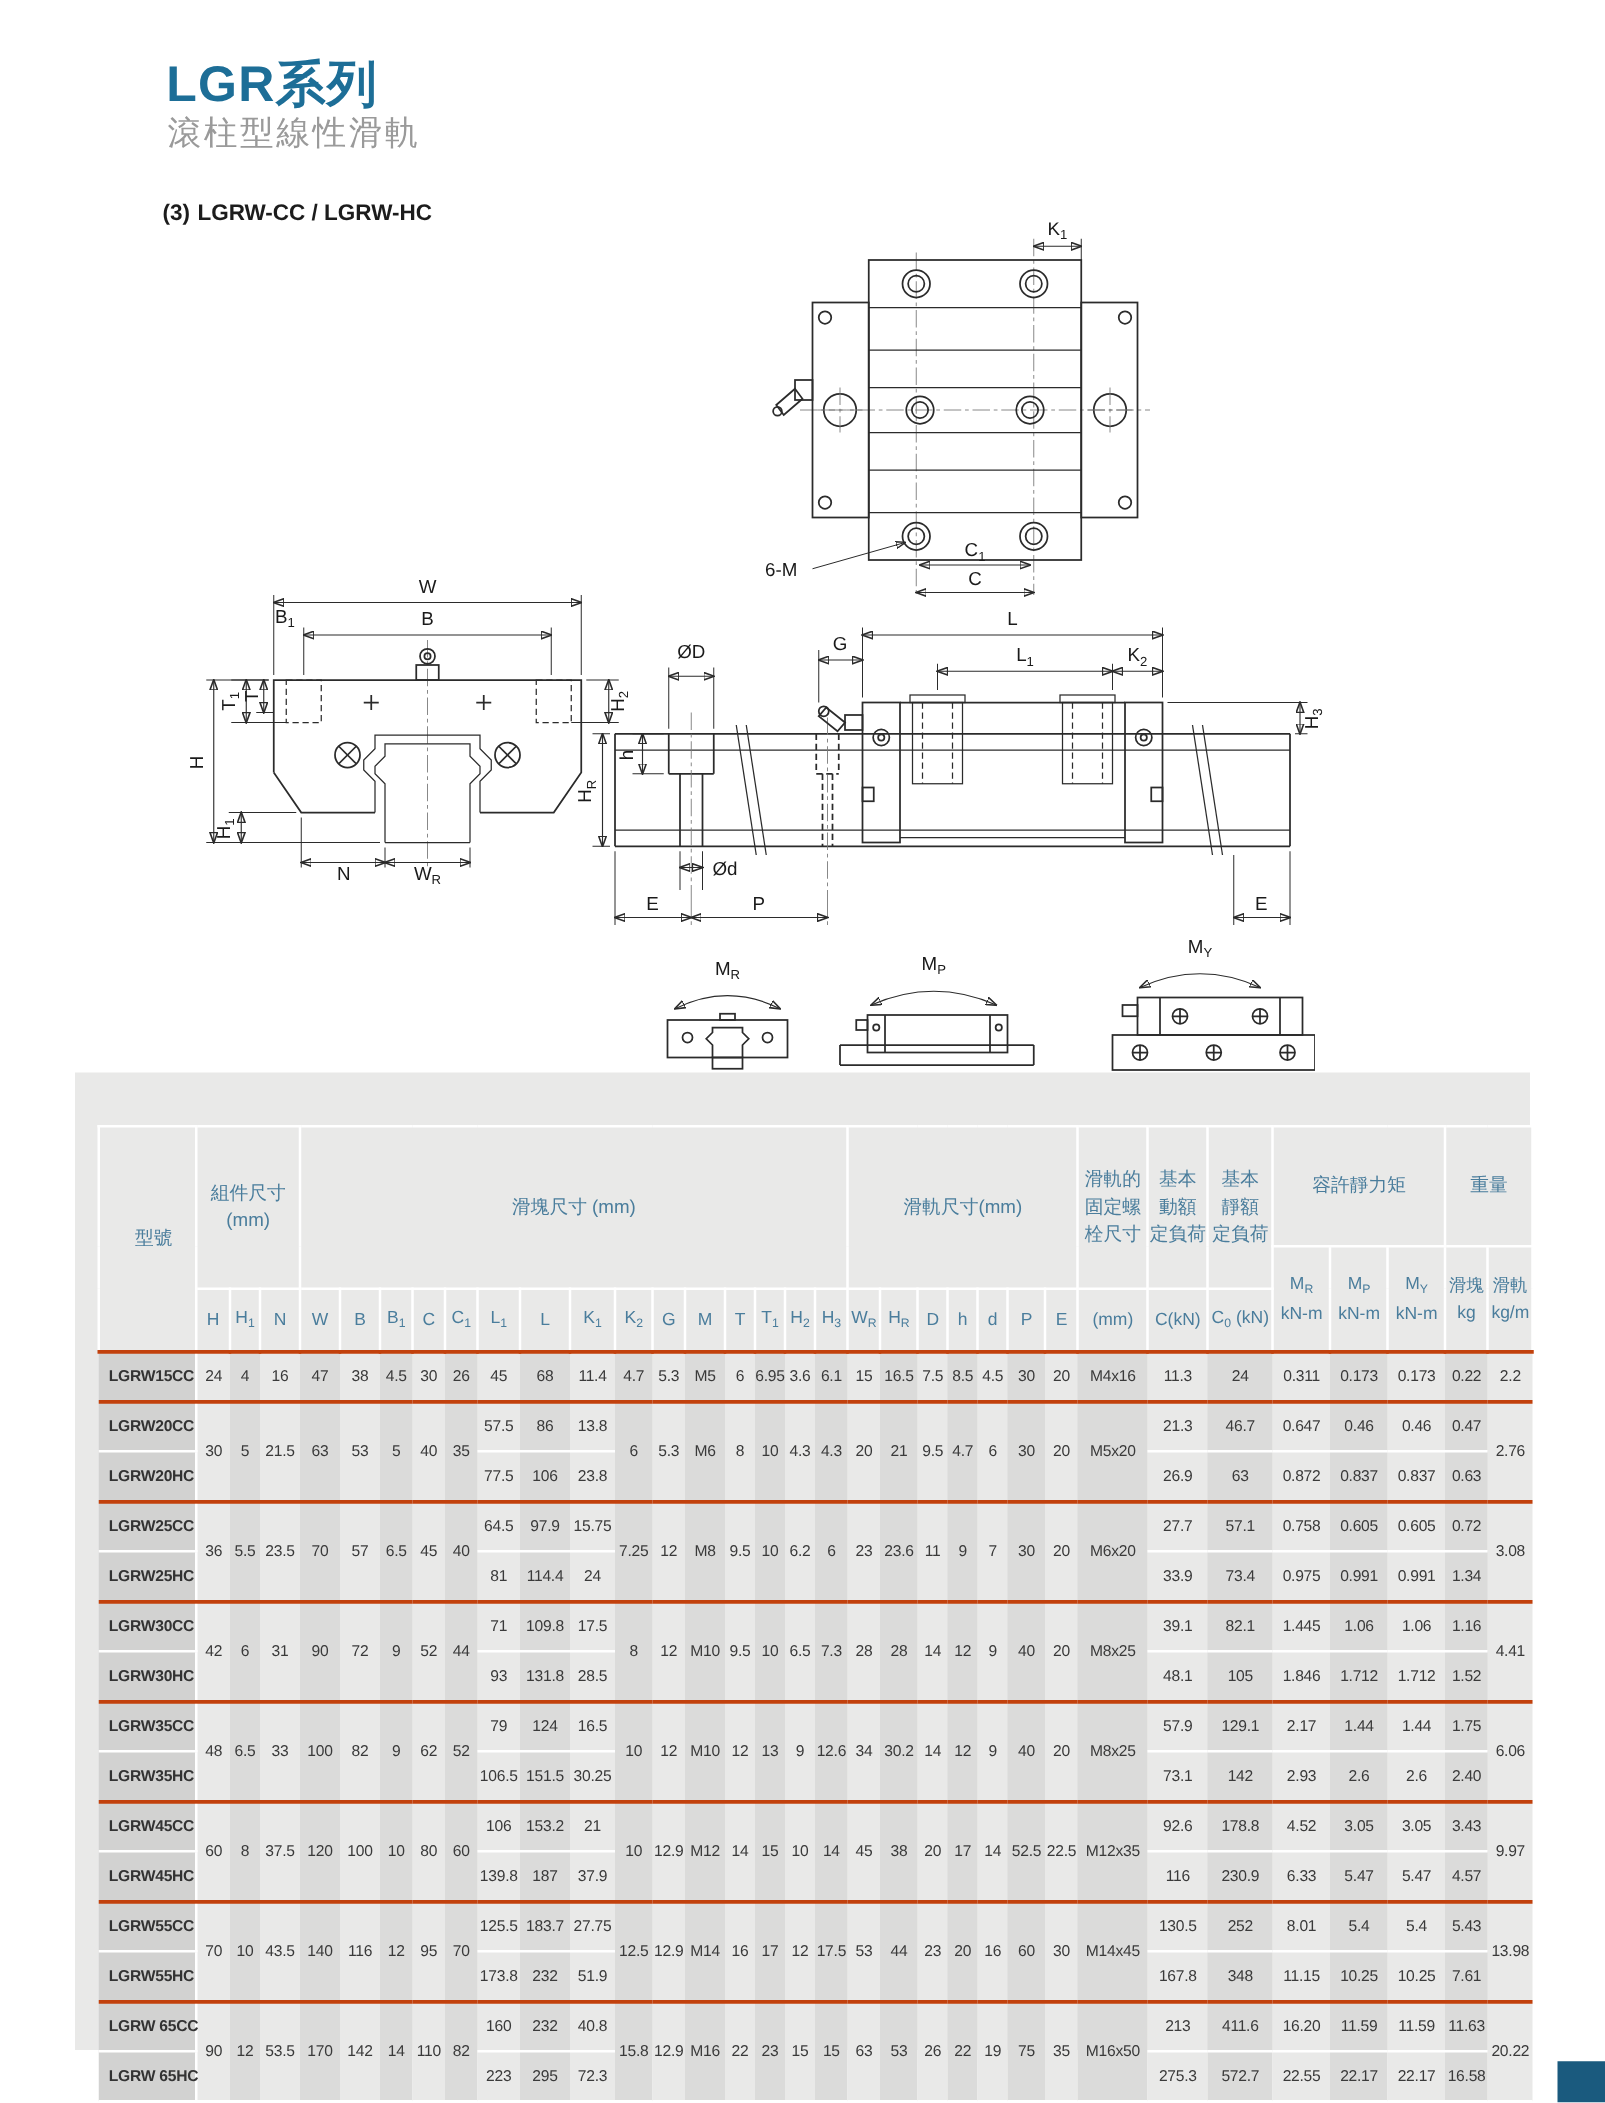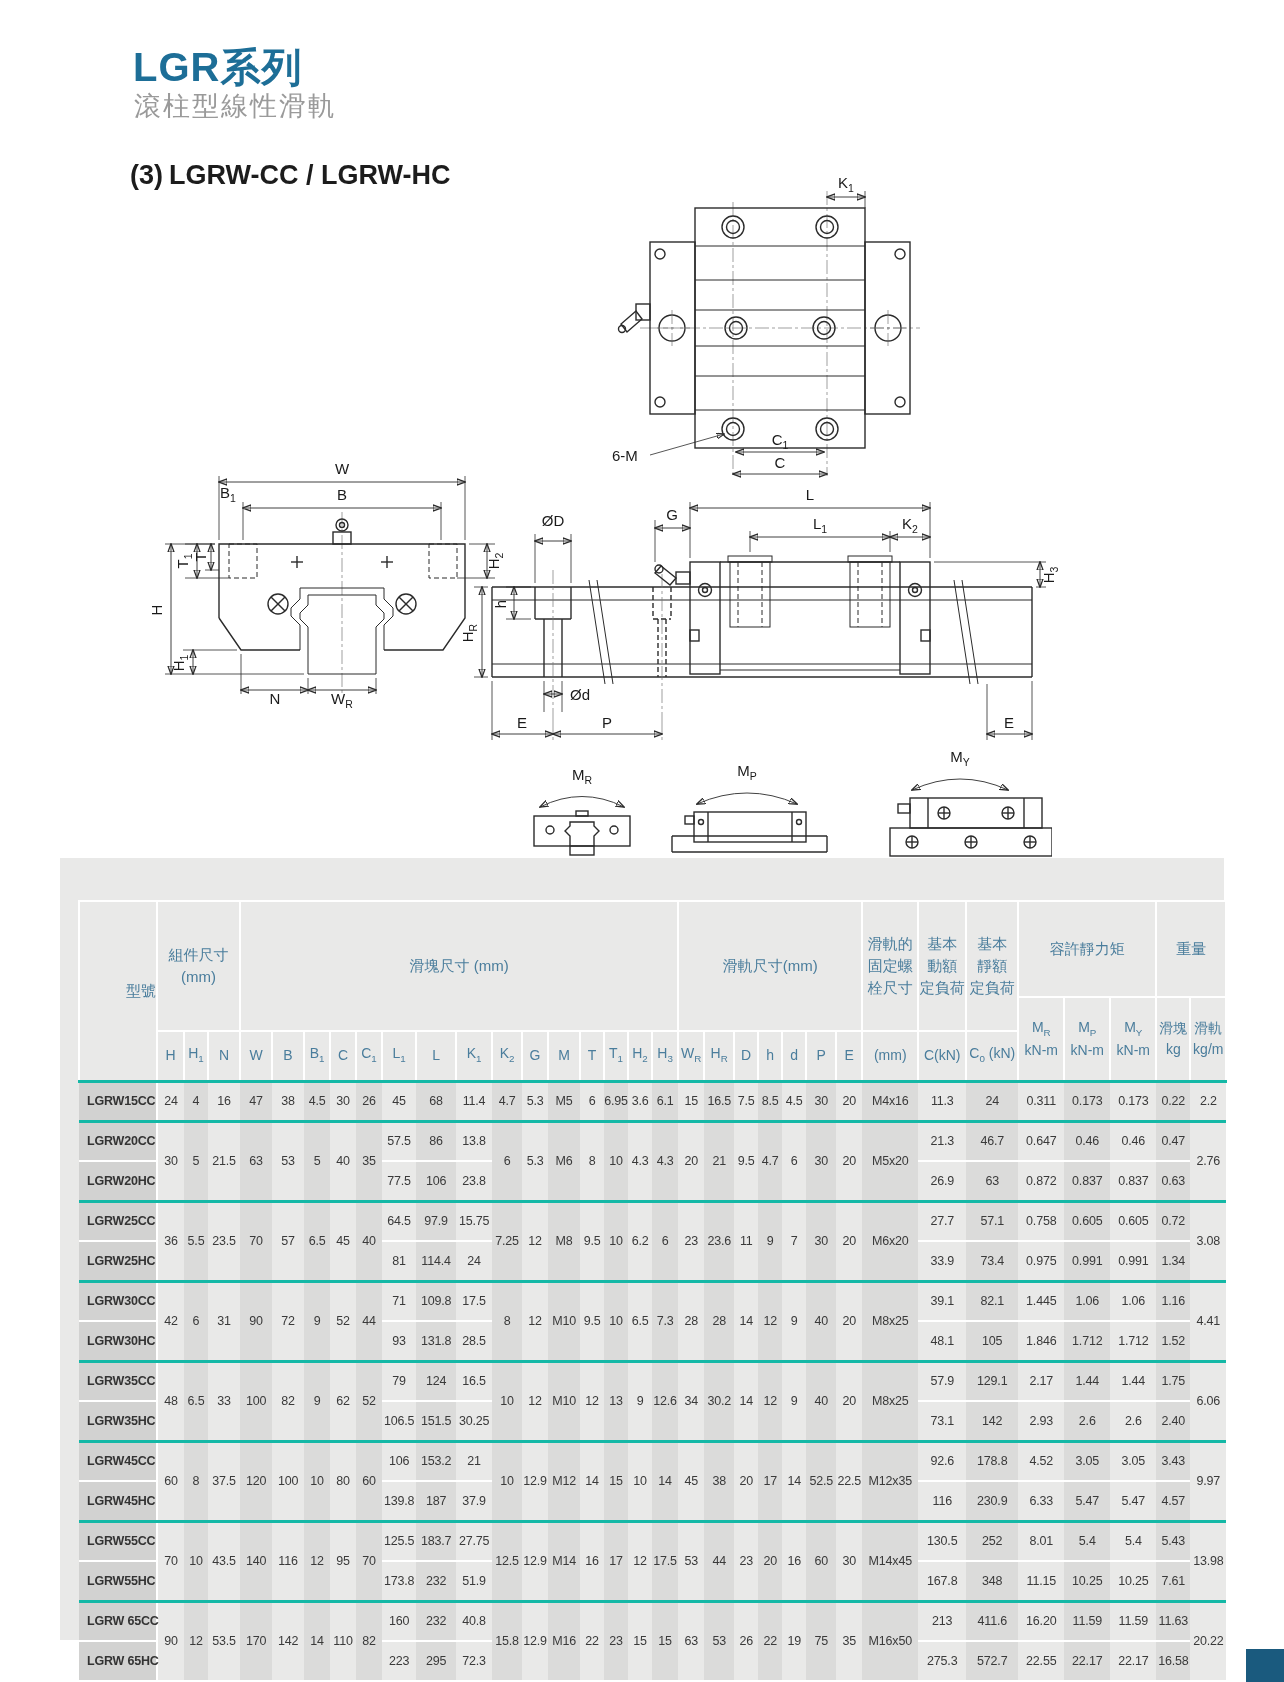--- a/index.html
+++ b/index.html
@@ -1,42 +1,42 @@
 <!DOCTYPE html>
 <html><head>
 <meta charset="utf-8">
 <style>
   *{margin:0;padding:0;box-sizing:border-box}
   html,body{background:#fff}
   body{width:1284px;height:1682px;position:relative;font-family:"Liberation Sans","DejaVu Sans",sans-serif;color:#222;overflow:hidden}
   .abs{position:absolute}
   .series-title{left:133px;top:40px;font-size:40px;font-weight:bold;color:#1d6e97;letter-spacing:1px}
   .series-sub{left:134px;top:88px;font-size:27px;color:#9a9a9a;letter-spacing:2px}
-  .section-head{left:130px;top:160px;font-size:27px;font-weight:bold;color:#1c1c1c}
+  .section-head{left:130px;top:160px;font-size:18px;font-weight:bold;color:#1c1c1c}
   .section-head .num{margin-right:6px}
   .fig{position:absolute}
   svg line,svg path,svg rect,svg circle{fill:none;stroke:#2b2b2b;stroke-width:1.4px}
   svg .det{stroke-width:1px}
   svg .ext{stroke-width:.8px}
   svg .dim{stroke-width:.9px}
   svg .cl{stroke:#777;stroke-width:.7px;stroke-dasharray:14 3 3 3}
   svg .dash{stroke-width:1px;stroke-dasharray:5 3}
   svg text{stroke:none;fill:#1a1a1a;font-size:15px;font-family:"Liberation Sans","DejaVu Sans",sans-serif}
   .panel{left:60px;top:858px;width:1164px;height:782px;background:#e9e9e8}
   #spec-table{border-collapse:collapse;table-layout:fixed;width:1128px;margin:42px 0 0 18px}
   #spec-table th,#spec-table td{padding:0;text-align:center;vertical-align:middle;overflow:visible;white-space:nowrap}
   #spec-table thead th{background:#e9e9e8;color:#4a7d9c;font-weight:normal;font-size:15px;border:2px solid #fff;white-space:pre-line;line-height:1.45}
   #spec-table thead tr.r1{height:96px}
   #spec-table thead tr.r2{height:34px}
   #spec-table thead tr.r3{height:50px}
-  #spec-table thead th.model-hd{text-align:right;padding-left:10px}
+  #spec-table thead th.model-hd{text-align:center;padding-left:10px}
   #spec-table thead th.letter{font-size:14px;line-height:1.1}
   #spec-table thead th.two-line div{line-height:1.5;font-size:14px}
   #spec-table sub{font-size:70%}
-  #spec-table tbody{border-top:3px solid #14b8a6}
+  #spec-table tbody{border-top:3px solid #c2410c}
   #spec-table tbody tr{height:40px}
   #spec-table td{font-size:12.5px;color:#3a3a3a;border-bottom:2px solid #fff;letter-spacing:-.2px}
   #spec-table td.lt{background:#e9e9e8}
   #spec-table td.dk{background:#dbdbda}
   #spec-table td.model{background:#d2d2d1;color:#333;font-weight:bold;text-align:left;padding-left:8px;border-right:2px solid #fff}
   .corner{right:0;top:1649px;width:38px;height:33px;background:#1a5a7e}
 </style>
 </head>
 <body>
 

